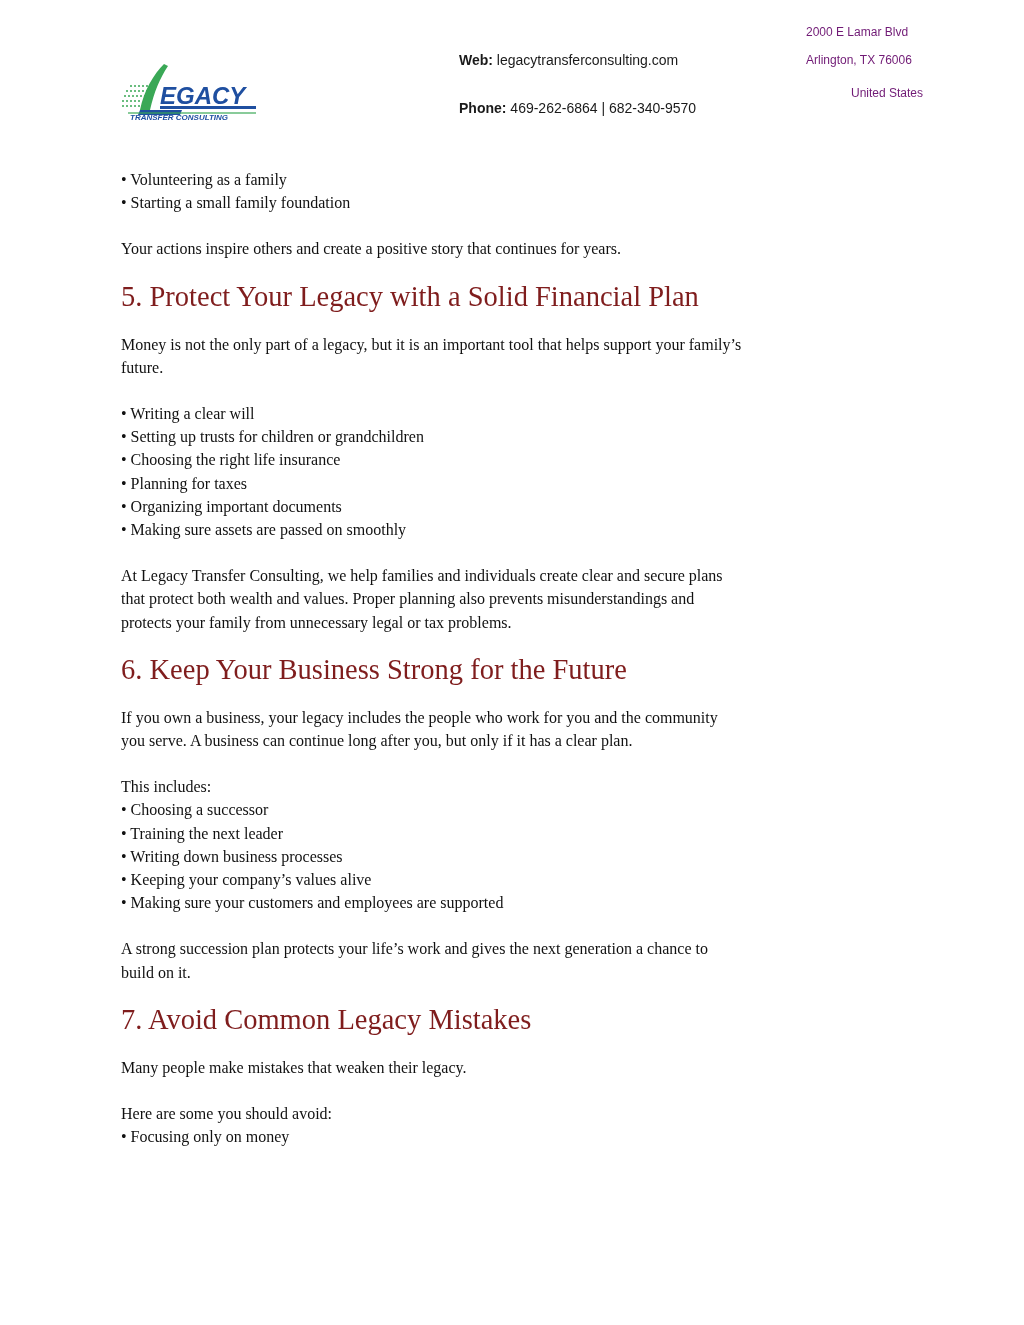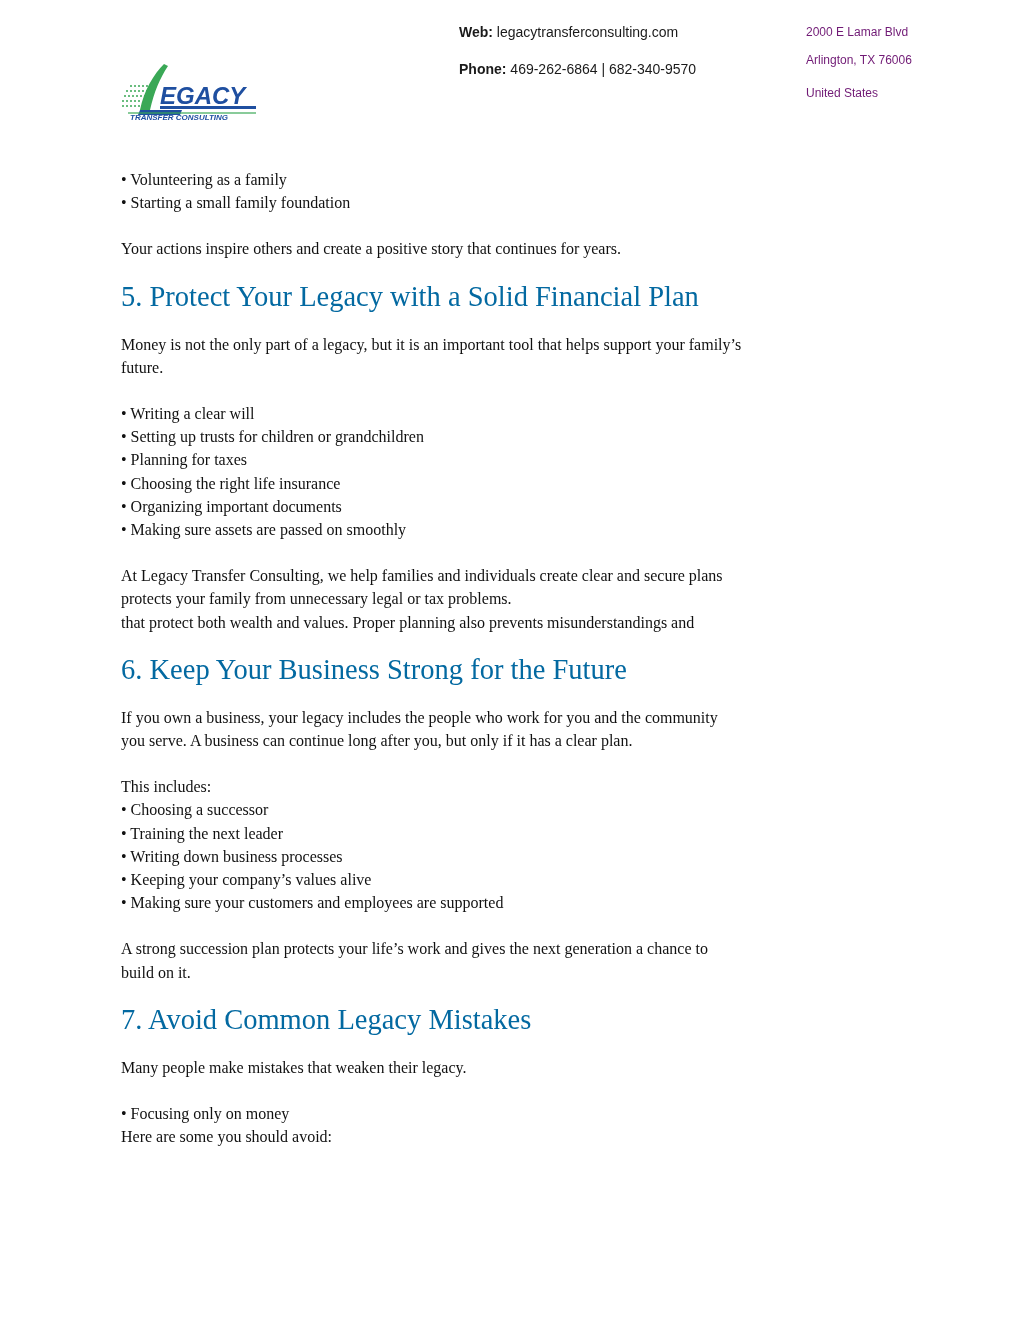--- a/index.html
+++ b/index.html
@@ -3,32 +3,32 @@
 <meta charset="utf-8">
 <style>
   html, body { margin: 0; padding: 0; background: #ffffff; }
   body { width: 1024px; height: 1325px; position: relative; overflow: hidden;
          font-family: "Liberation Serif", serif; color: #111; }
 
   .header { position: absolute; left: 0; top: 0; width: 1024px; height: 150px; }
   .logo { position: absolute; left: 120px; top: 60px; width: 140px; height: 62px; }
   .contact { position: absolute; left: 459px; top: 22px;
              font-family: "Liberation Sans", sans-serif; font-size: 14px; color: #1a1a1a; }
-  .contact .line { height: 20px; line-height: 20px; margin-bottom: 17px; }
+  .contact .line { height: 20px; line-height: 20px; margin-bottom: 17px; margin-top: 28px; }
   .contact b { font-weight: bold; }
   .address { position: absolute; left: 806px; top: 22px;
              font-family: "Liberation Sans", sans-serif; font-size: 12px; color: #701a75; }
   .address .a1 { height: 20px; line-height: 20px; }
   .address .a2 { height: 20px; line-height: 20px; margin-top: 8px; }
-  .address .a3 { height: 20px; line-height: 20px; margin-top: 13px; }
+  .address .a3 { height: 20px; line-height: 20px; margin-top: 13px; margin-left: 45px; }
 
   .content { position: absolute; left: 121px; top: 168px; width: 790px; }
   .p { font-size: 16px; line-height: 23.2px; margin: 0; }
   .gap { height: 23px; }
-  .h { font-size: 28.5px; color: #0369a1; font-weight: normal; margin: 0; line-height: 36px; }
+  .h { font-size: 28.5px; color: #7f1d1d; font-weight: normal; margin: 0; line-height: 36px; }
   .bullet::before { content: "• "; }
 </style>
 </head>
 <body>
 
 <div class="header">
   <div class="logo">
     <svg width="140" height="62" viewBox="0 0 140 62">
 
       <g stroke="#3aa856" stroke-width="1.5" stroke-dasharray="2 2">
@@ -75,28 +75,28 @@
 
   <div style="height:18px"></div>
   <h2 class="h">5. Protect Your Legacy with a Solid Financial Plan</h2>
   <div style="height:18px"></div>
 
   <p class="p">Money is not the only part of a legacy, but it is an important tool that helps support your family’s</p>
   <p class="p">future.</p>
   <div class="gap"></div>
   <p class="p bullet">Writing a clear will</p>
   <p class="p bullet">Setting up trusts for children or grandchildren</p>
+  <p class="p bullet">Choosing the right life insurance</p>
   <p class="p bullet">Planning for taxes</p>
-  <p class="p bullet">Choosing the right life insurance</p>
   <p class="p bullet">Organizing important documents</p>
   <p class="p bullet">Making sure assets are passed on smoothly</p>
   <div class="gap"></div>
   <p class="p">At Legacy Transfer Consulting, we help families and individuals create clear and secure plans</p>
+  <p class="p">that protect both wealth and values. Proper planning also prevents misunderstandings and</p>
   <p class="p">protects your family from unnecessary legal or tax problems.</p>
-  <p class="p">that protect both wealth and values. Proper planning also prevents misunderstandings and</p>
 
   <div style="height:18px"></div>
   <h2 class="h">6. Keep Your Business Strong for the Future</h2>
   <div style="height:18px"></div>
 
   <p class="p">If you own a business, your legacy includes the people who work for you and the community</p>
   <p class="p">you serve. A business can continue long after you, but only if it has a clear plan.</p>
   <div class="gap"></div>
   <p class="p">This includes:</p>
   <p class="p bullet">Choosing a successor</p>
@@ -107,15 +107,15 @@
   <div class="gap"></div>
   <p class="p">A strong succession plan protects your life’s work and gives the next generation a chance to</p>
   <p class="p">build on it.</p>
 
   <div style="height:18px"></div>
   <h2 class="h">7. Avoid Common Legacy Mistakes</h2>
   <div style="height:18px"></div>
 
   <p class="p">Many people make mistakes that weaken their legacy.</p>
   <div class="gap"></div>
+  <p class="p">Here are some you should avoid:</p>
   <p class="p bullet">Focusing only on money</p>
-  <p class="p">Here are some you should avoid:</p>
 </div>
 
 </body></html>

